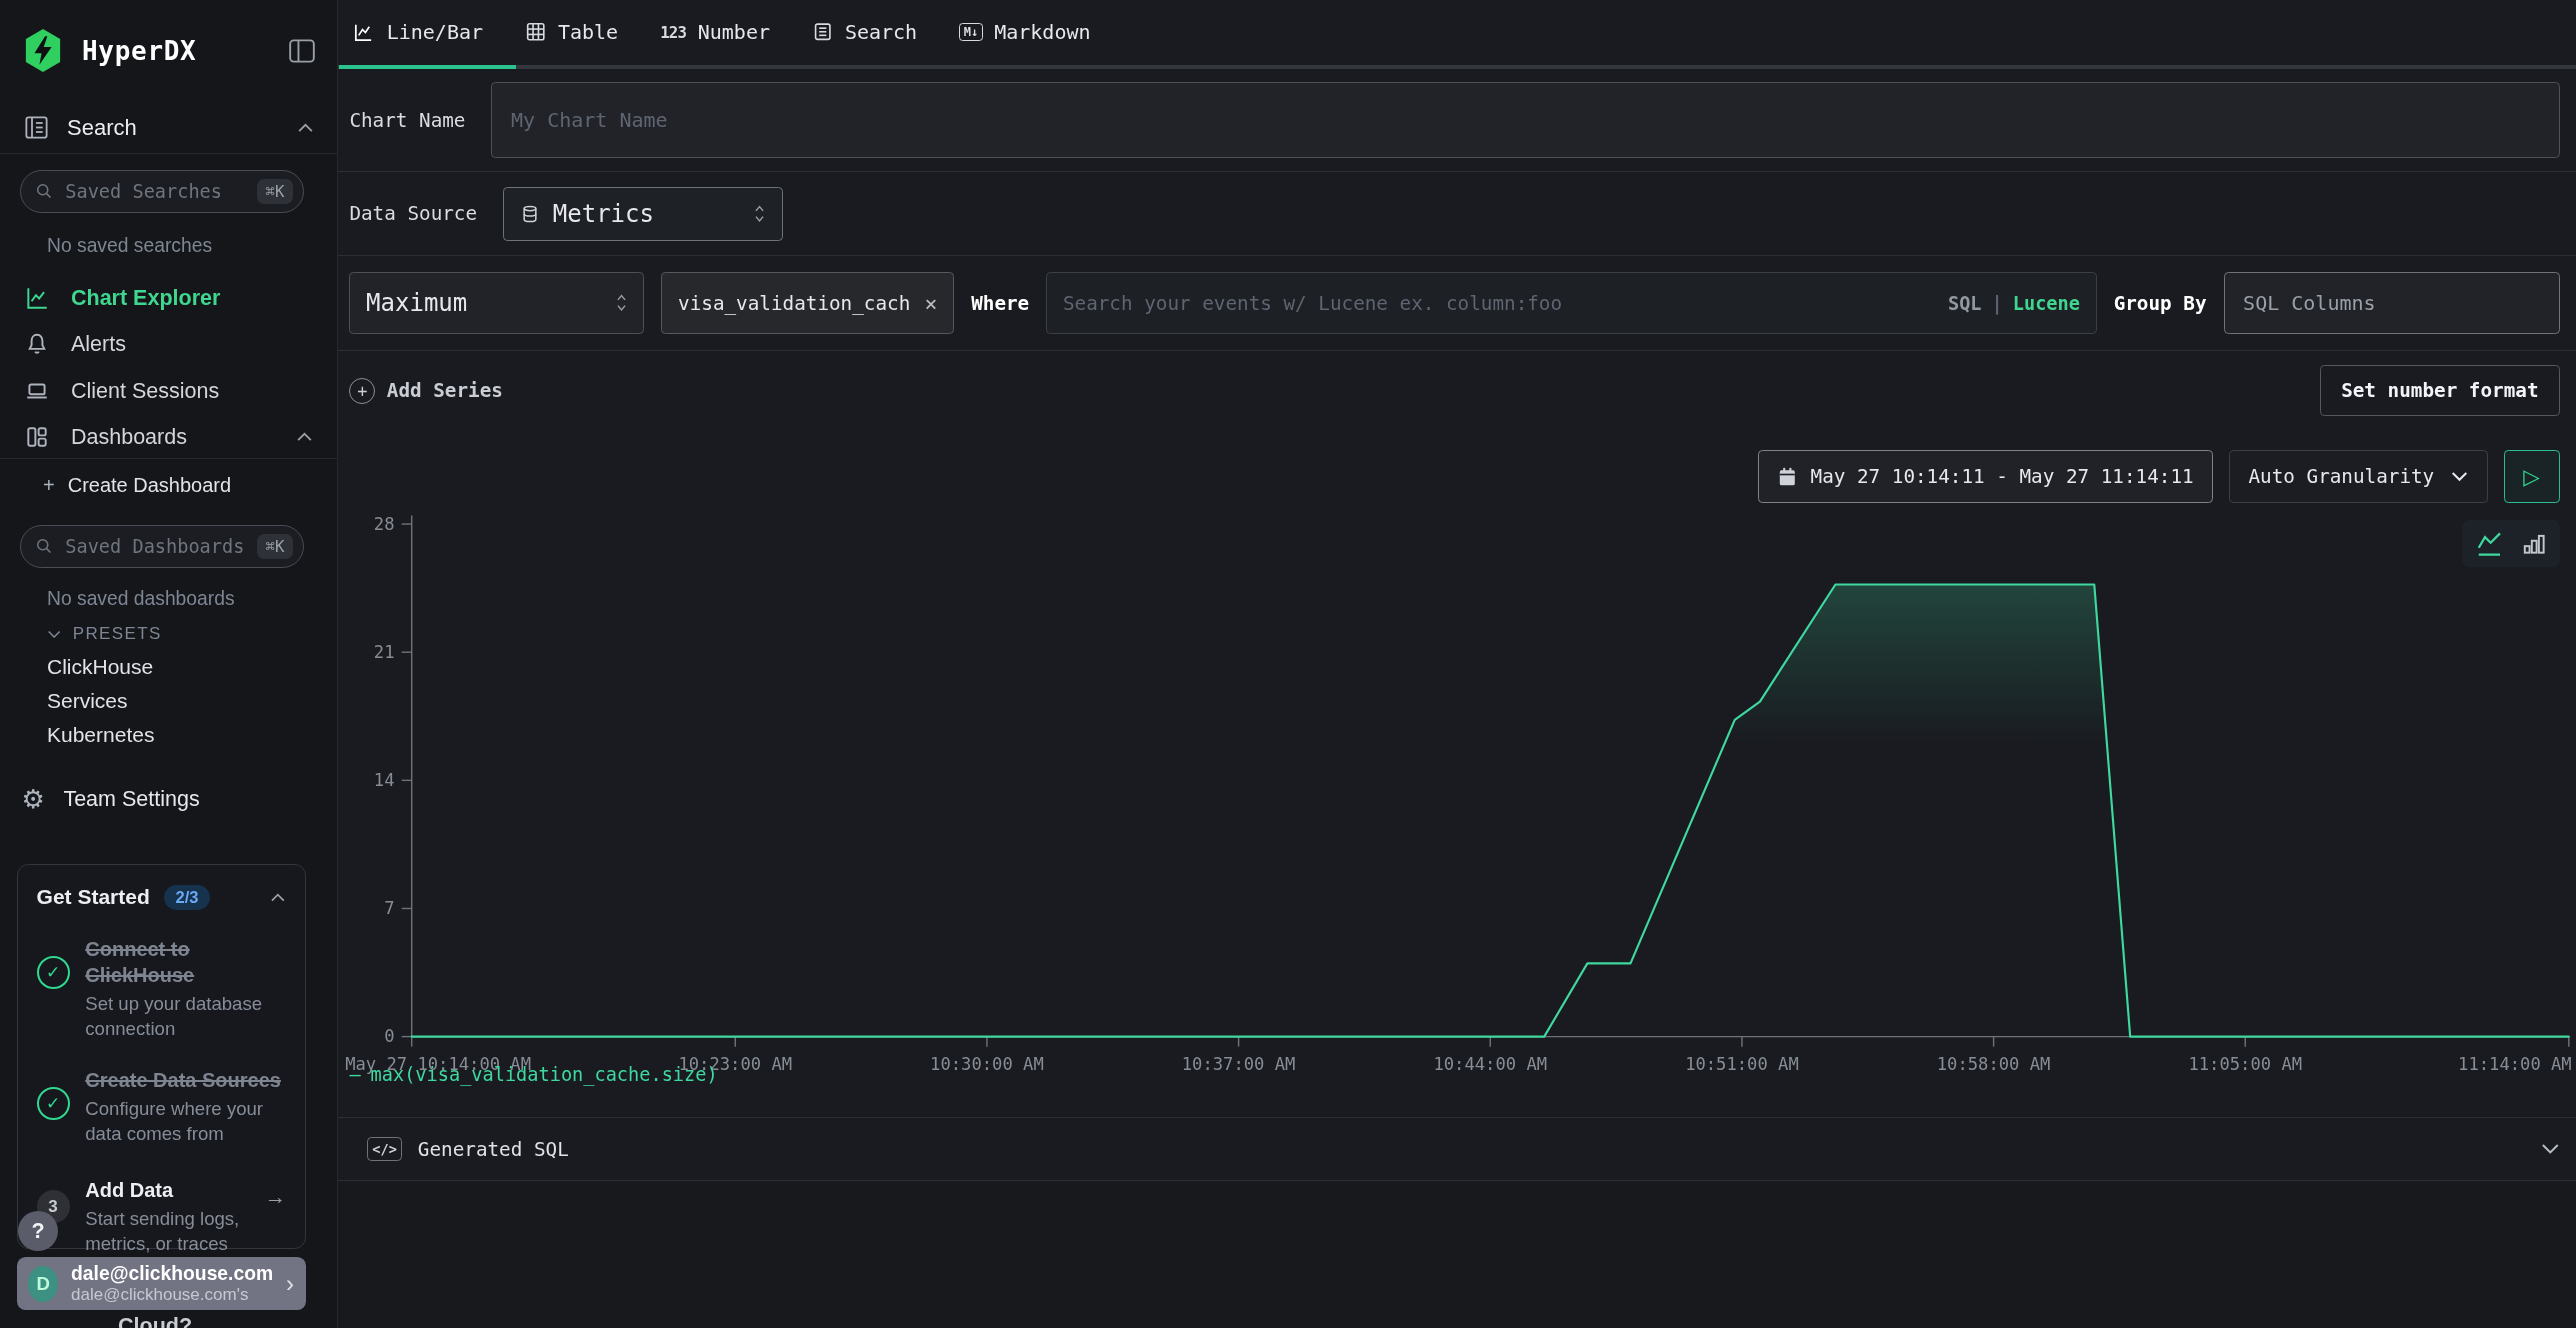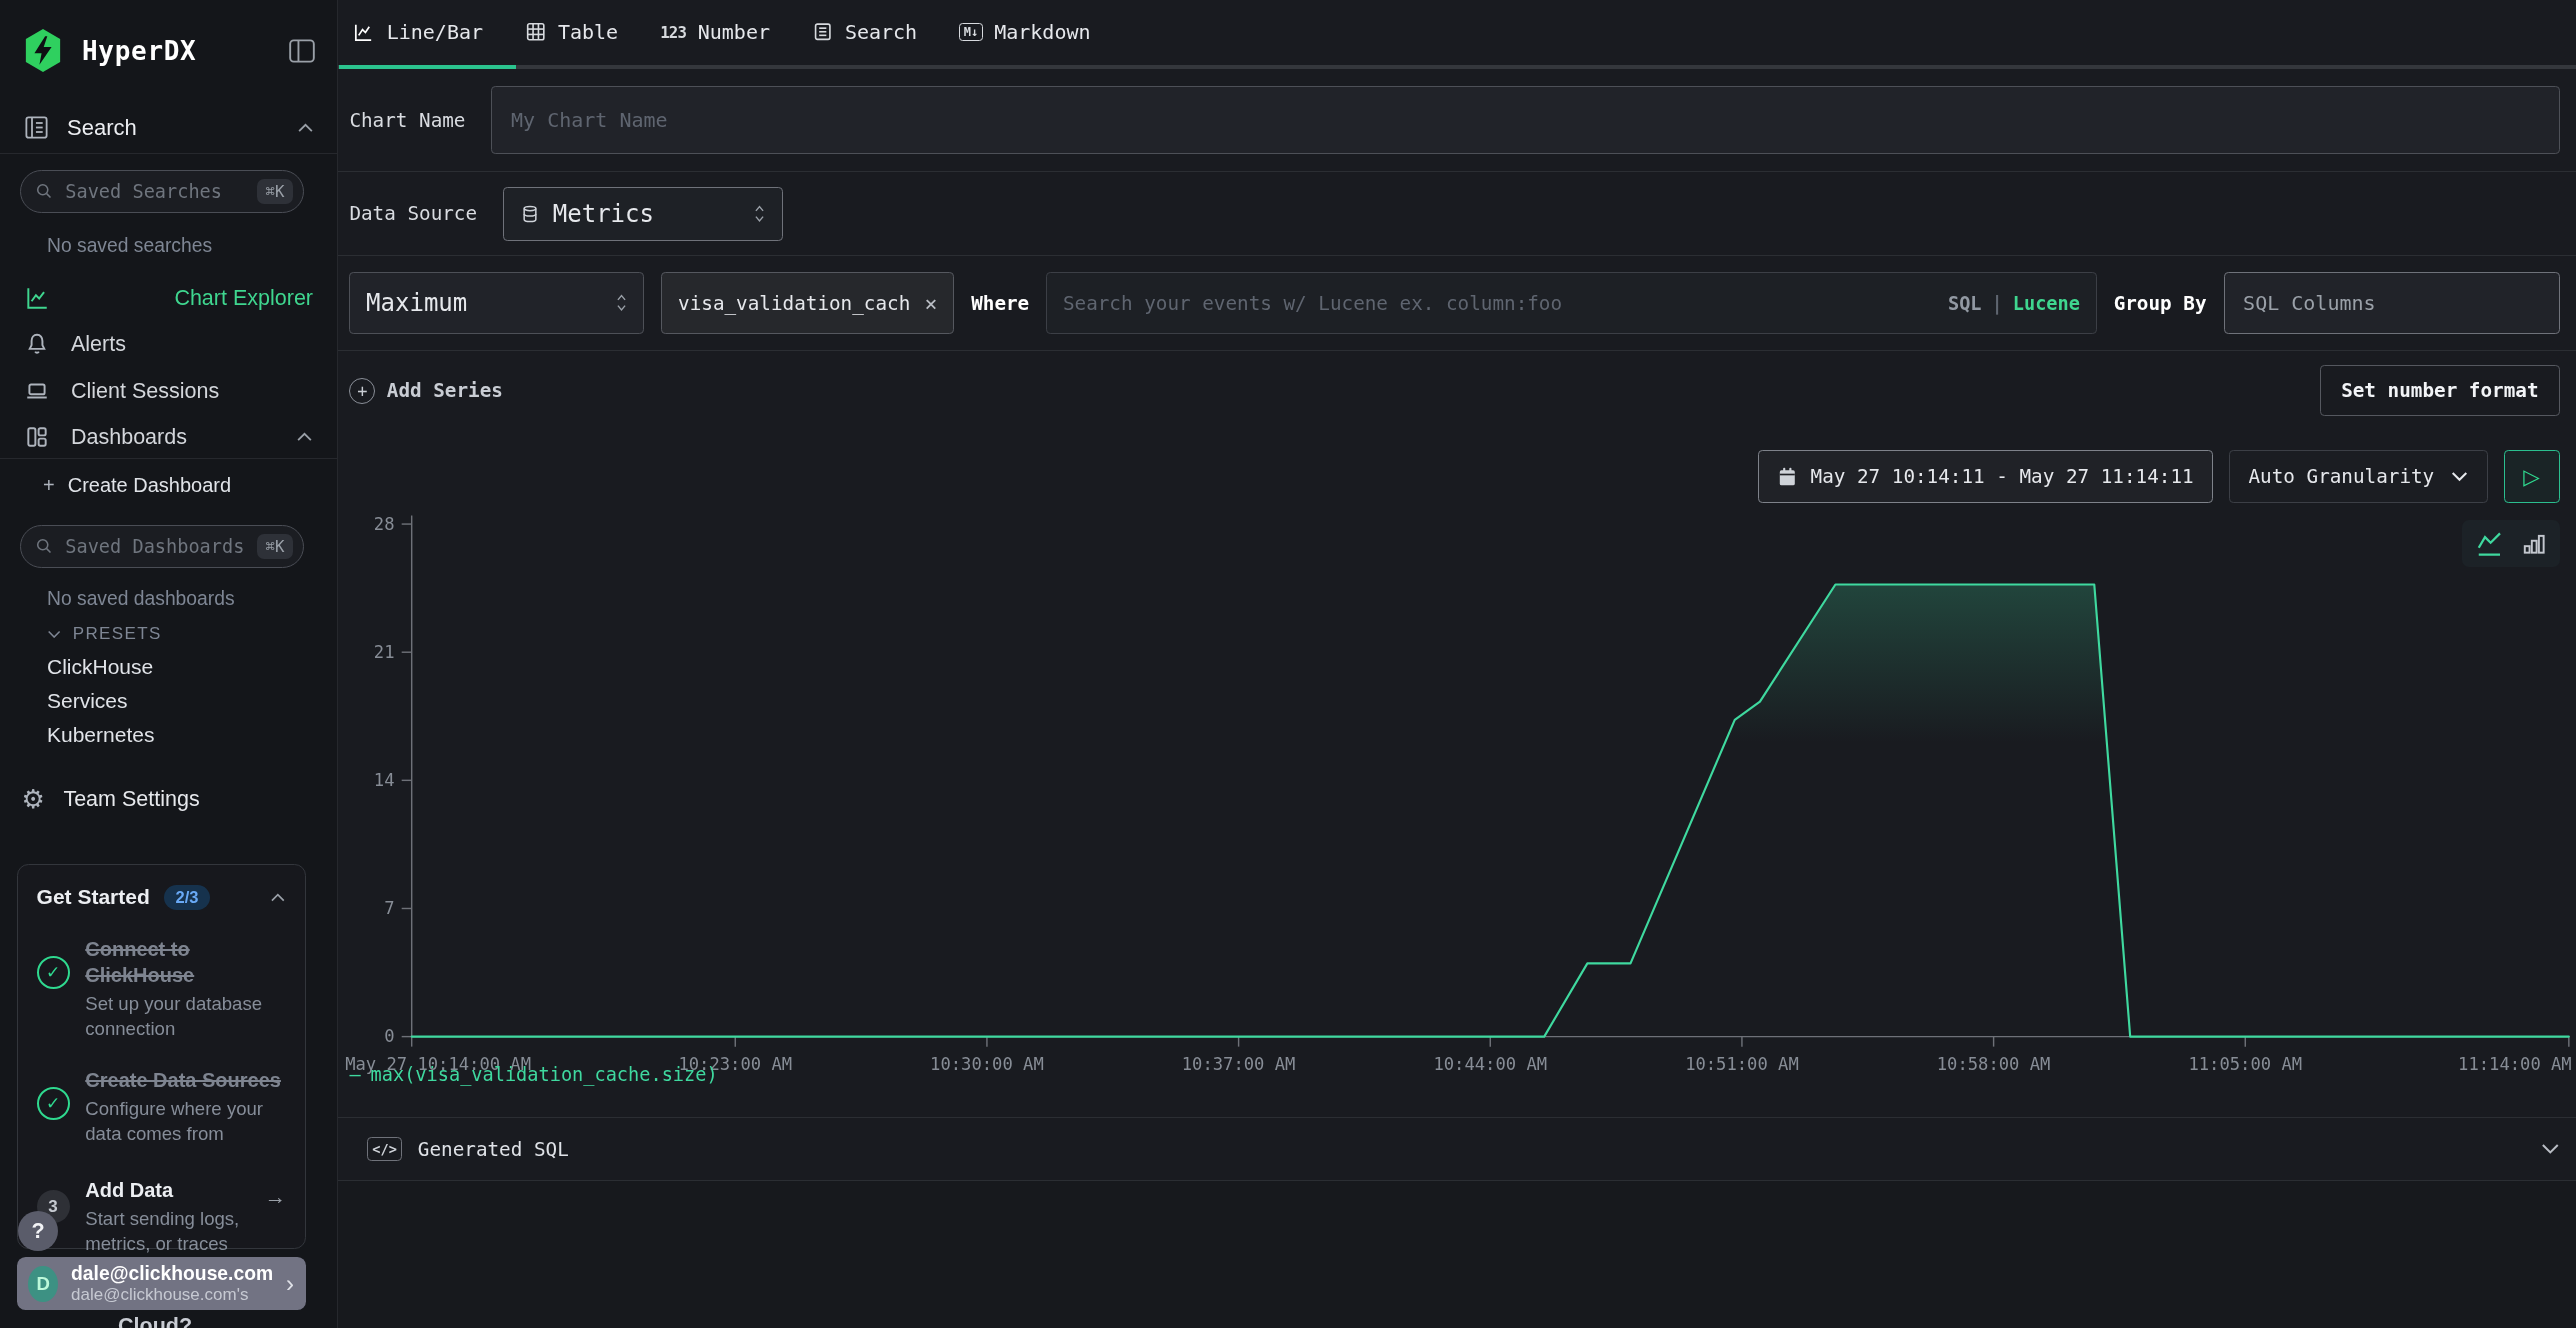--- a/index.html
+++ b/index.html
@@ -19,21 +19,21 @@
   .side-divider { position:absolute; left:0; right:0; border-top:1.4px solid #26282d; }
   .pill { position:absolute; left:20px; right:33px; height:43px; border:1.4px solid #4a4d55; border-radius:21.5px;
           background:#1b1d22; display:flex; align-items:center; gap:11.4px; padding:0 10px 0 14.3px;
           font-family:"DejaVu Sans Mono", monospace; font-size:18.6px; color:#6f757e; }
   .pill .ph { flex:1; white-space:nowrap; overflow:hidden; }
   .kbd { background:#2e3138; border-radius:7.2px; padding:2.9px 8.6px; font-size:15.7px; color:#9aa0a8; }
   .muted-line { position:absolute; left:47px; font-size:19.3px; color:#7e8694; }
   .nav-item { position:absolute; left:0; right:0; height:46px; display:flex; align-items:center; gap:20px;
               padding:0 24px; font-size:21.5px; color:#d3d6db; cursor:pointer; }
   .nav-item .nic { width:27px; display:flex; color:#aeb4bd; }
-  .nav-item.active { color:#3fd68f; font-weight:normal;justify-content:space-between; }
+  .nav-item.active { color:#3fd68f; font-weight:bold; }
   .nav-item.active .nic { color:#3fd68f; }
   .nav-item .spacer { flex:1; }
   .create-dash { position:absolute; left:43px; top:474px; display:flex; gap:13px; align-items:center;
                  font-size:20px; color:#e0e3e8; cursor:pointer; }
   .create-dash .plus { color:#aeb4bd; }
   .presets-header { position:absolute; left:47px; top:624px; display:flex; gap:11.4px; align-items:center;
                     font-size:17px; letter-spacing:1.4px; color:#7e8694; cursor:pointer; }
   .preset-item { position:absolute; left:47px; font-size:21px; color:#e0e3e8; cursor:pointer; }
   .team-settings { position:absolute; left:21.5px; top:784px; display:flex; gap:18.6px; align-items:center;
                    font-size:21.5px; color:#e6e8ec; cursor:pointer; }
@@ -79,21 +79,21 @@
   .tab-underline { position:absolute; left:0; right:0; bottom:0; height:4.3px; background:#34373c; }
   .tab-underline .seg { position:absolute; left:1.4px; width:177px; top:0; bottom:0; background:#2bc48e; }
 
   .row { display:flex; align-items:center; padding:0 16.5px 0 11.4px; }
   .divider { border-top:1.4px solid #2b2e33; }
   .frm-label { font-size:19.3px; color:#d9dce1; white-space:nowrap; }
   .text-input { background:#212329; border:1.4px solid #4d5057; border-radius:4.3px; color:#e6e8ec;
                 font-family:"DejaVu Sans Mono", monospace; font-size:20px; padding:0 18.6px; outline:none; }
   .text-input::placeholder { color:#5f6570; }
   .chart-name-row { height:102px; gap:26px; }
-  .chart-name-row input { flex:1; height:68px; }
+  .chart-name-row input { flex:1; height:76px; }
   .datasource-row { height:83px; gap:26px; }
   .select-box { height:54px; background:#1e2126; border:1.4px solid #6f727a; border-radius:4.3px;
                 display:flex; align-items:center; gap:13px; padding:0 15.7px; font-size:24px; color:#e6e8ec; cursor:pointer; }
   .select-box .updn { margin-left:auto; color:#9aa0a8; display:flex; }
   .ds-select { width:280px; }
 
   .series-row { height:94px; gap:17px; }
   .agg-select { width:295px; height:62px; background:#212329; border-color:#4d5057; }
   .tag-box { height:62px; border:1.4px solid #55585f; background:#26282c; border-radius:4.3px; display:flex;
              align-items:center; gap:14.3px; padding:0 15.7px; font-size:19.3px; color:#e6e8ec; }

